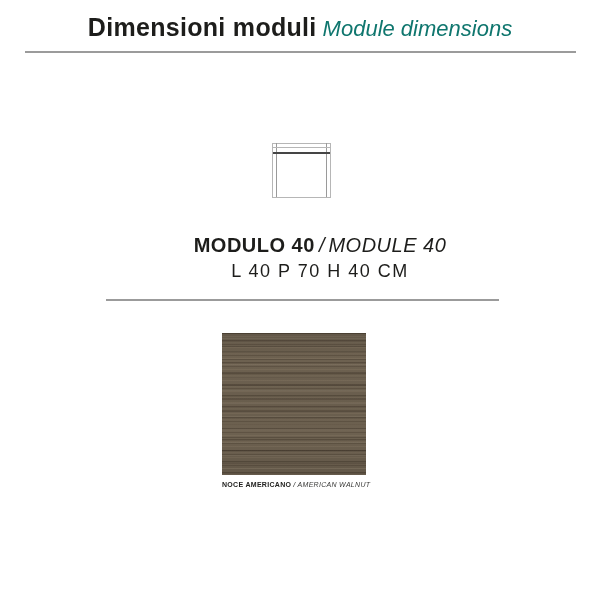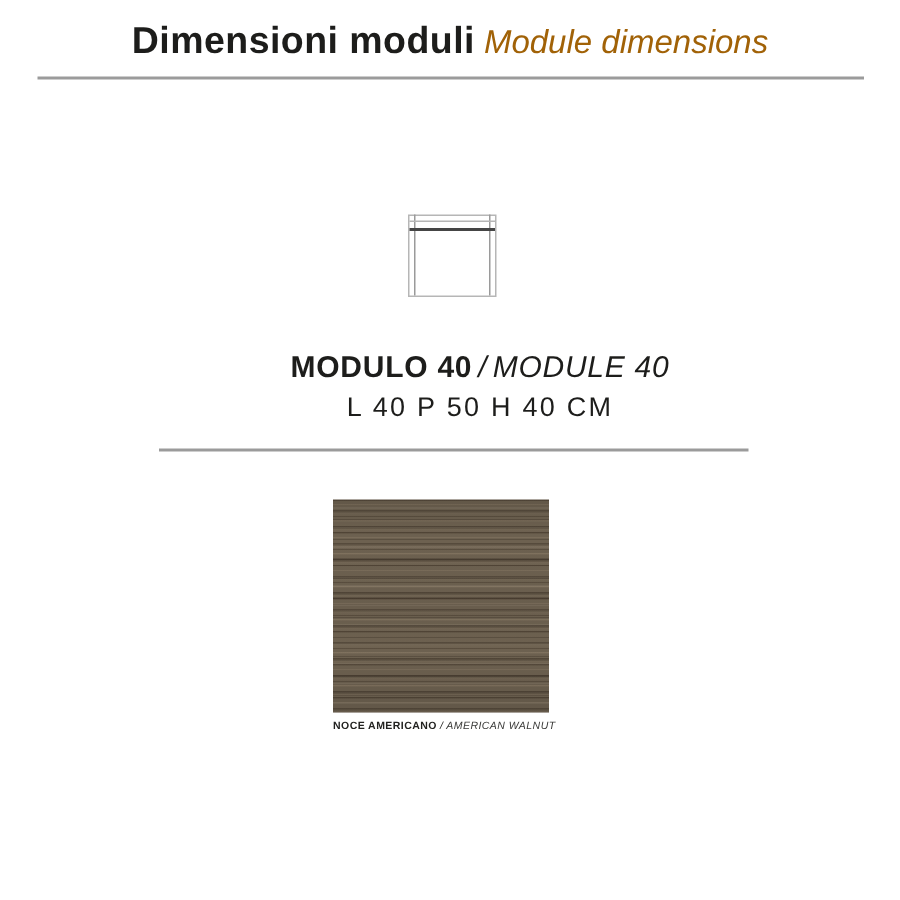--- a/index.html
+++ b/index.html
@@ -15,21 +15,21 @@
 
   
   .header {
     position:absolute; top:13px; left:0; right:0;
     text-align:center; white-space:nowrap;
   }
   .header .title {
     font-size:25px; font-weight:700; letter-spacing:0.3px; color:#1d1d1b;text-align:right;
   }
   .header .subtitle {
-    font-size:22px; font-style:italic; font-weight:400; color:#a16207;
+    font-size:22px; font-style:italic; font-weight:400; color:#0f766e;
     margin-left:6px;
   }
   .rule { position:absolute; height:2px; background:#9b9b9b; }
   .rule-top { top:51px; left:25px; width:551px; }
   .rule-mid { top:299px; left:106px; width:393px; }
 
   
   .diagram { position:absolute; left:272px; top:143px; width:59px; height:55px; }
   .d-box { position:absolute; inset:0; border:1px solid #b6b6b6; }
   .d-vl { position:absolute; top:0; bottom:1px; left:4px; width:1px; background:#9a9a9a; }
@@ -96,21 +96,21 @@
     <div class="d-vl"></div>
     <div class="d-vr"></div>
     <div class="d-ht"></div>
     <div class="d-hd"></div>
   </div>
 
   <div class="module-caption">
     <div class="line1">
       <span class="m-name">MODULO 40</span><span class="m-sep">/</span><span class="m-name-en">MODULE 40</span>
     </div>
-    <div class="line2">L 40 P 50 H 40 CM</div>
+    <div class="line2">L 40 P 70 H 40 CM</div>
   </div>
 
   <div class="rule rule-mid"></div>
 
   <div class="swatch"></div>
 
   <div class="finish-label">
     <span class="f-name">NOCE AMERICANO</span><span class="f-sep">/</span><span class="f-name-en">AMERICAN WALNUT</span>
   </div>
 

